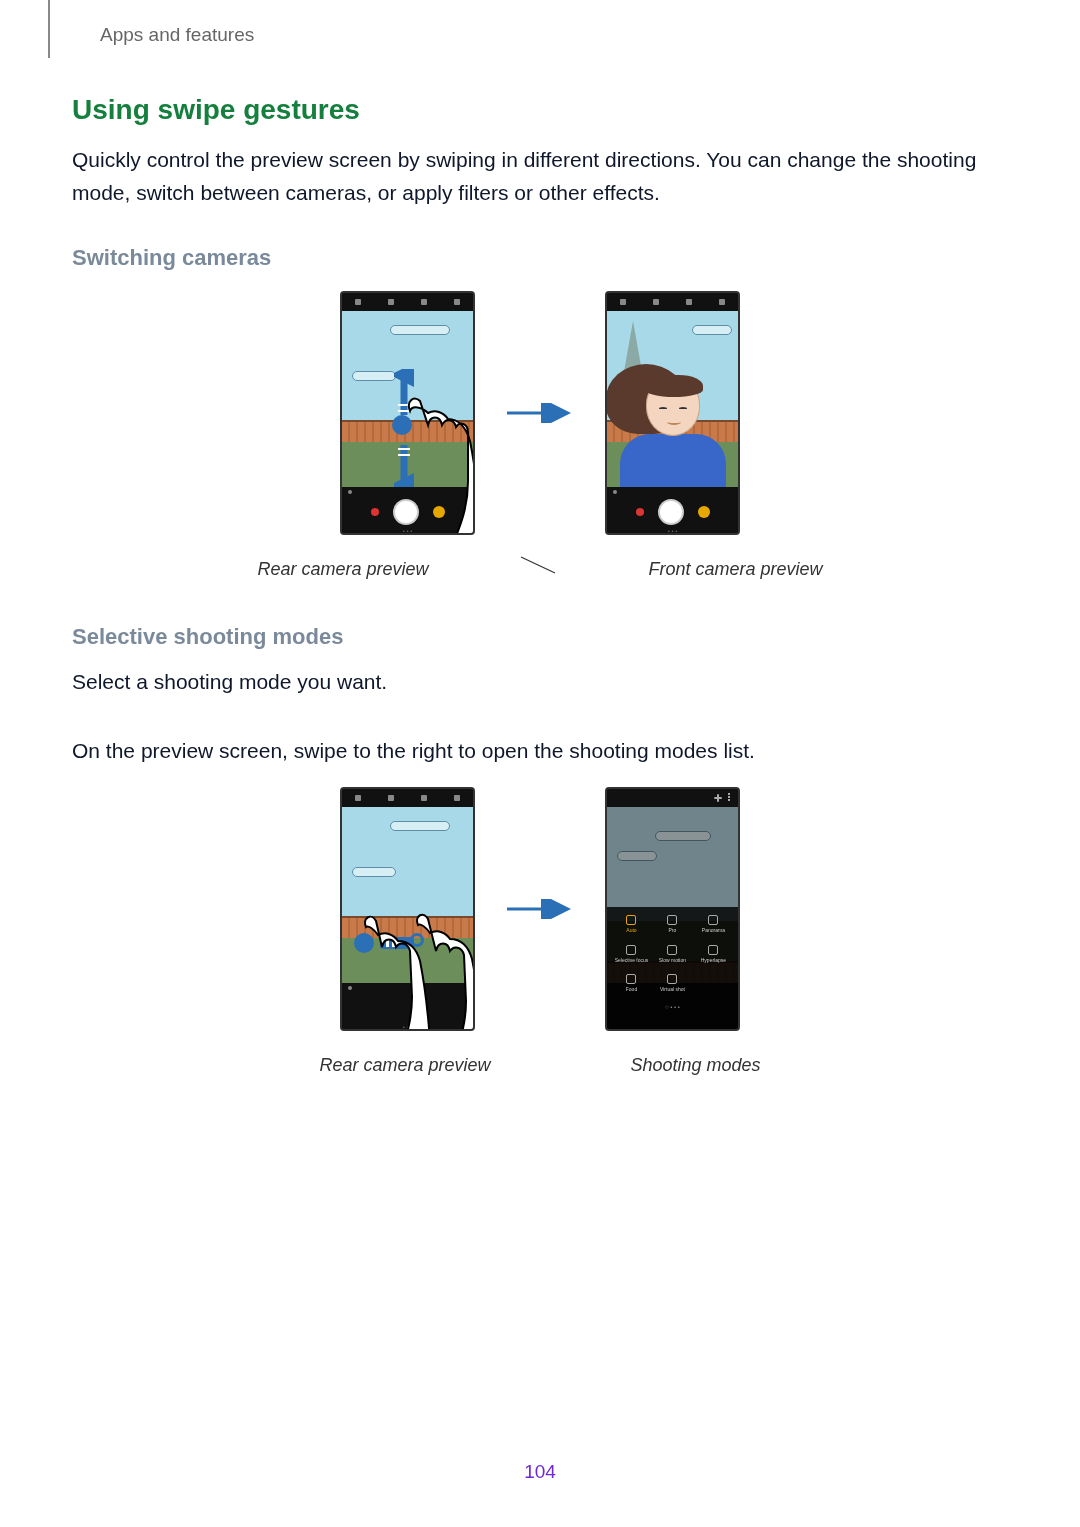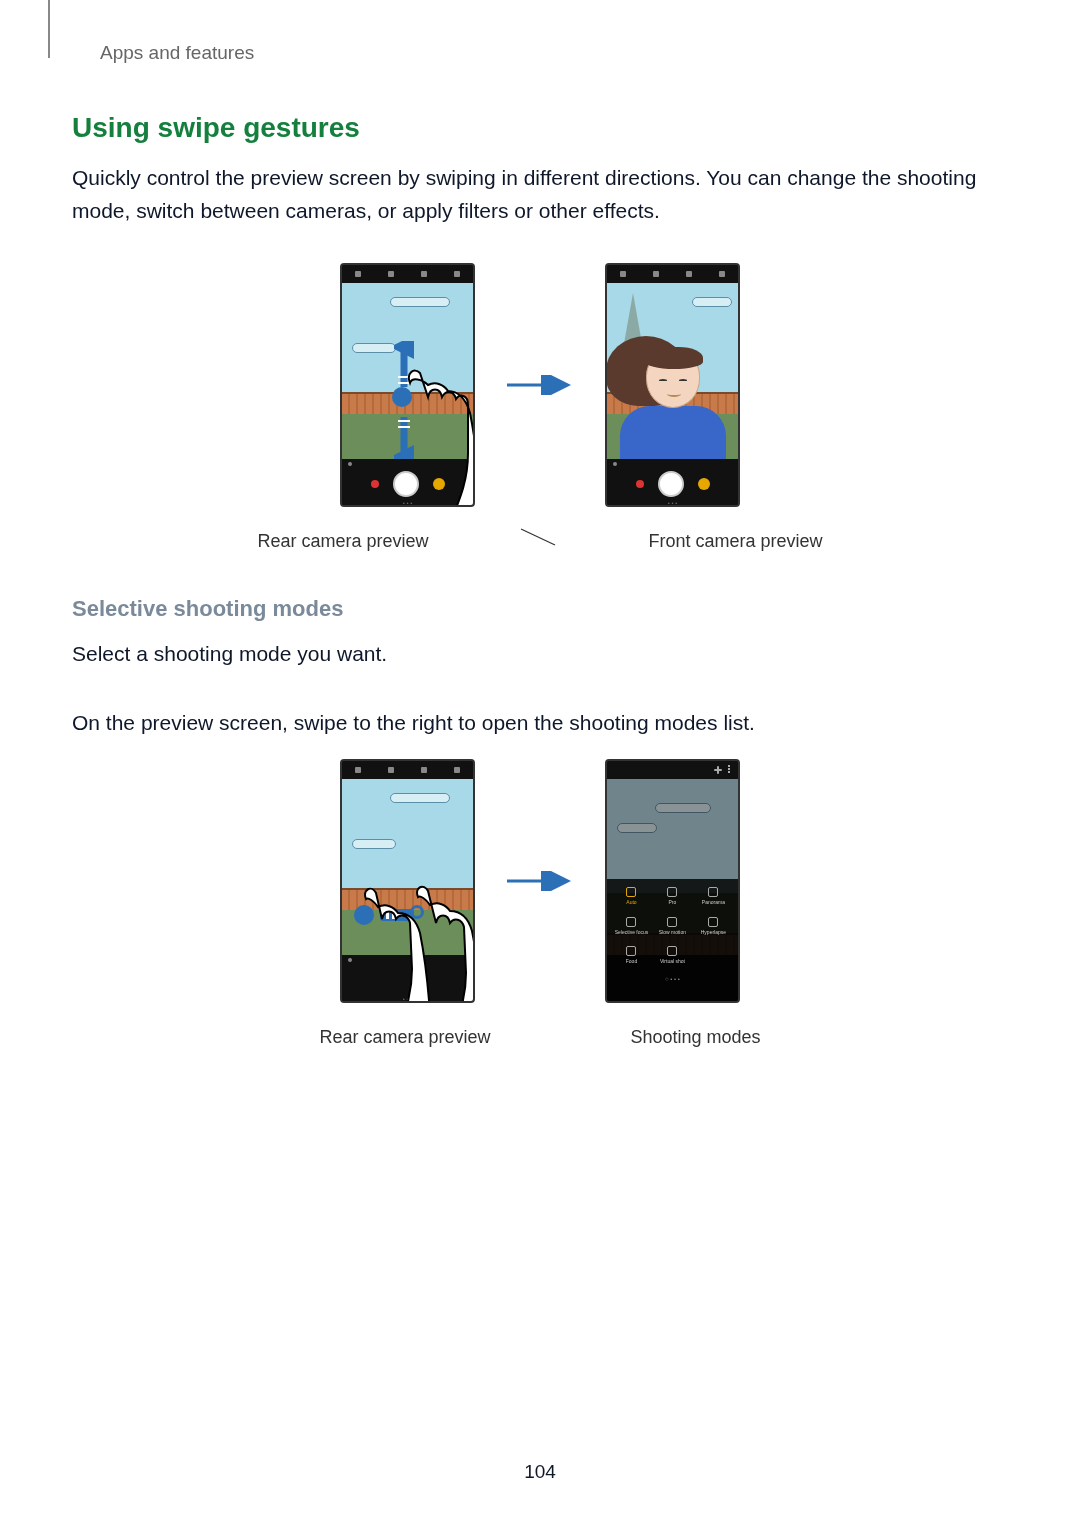--- a/index.html
+++ b/index.html
@@ -13,21 +13,21 @@
   }
   .side-line {
     position: absolute;
     left: 48px;
     top: 0;
     width: 2px;
     height: 58px;
     background: #888;
   }
   .content {
-    padding: 42px 72px 0 72px;
+    padding: 24px 72px 0 72px;
   }
   .breadcrumb {
     font-size: 19px;
     color: #666;
     margin-bottom: 48px;
     margin-left: 28px;
   }
   .h1 {
     font-size: 28px;
     font-weight: bold;
@@ -223,20 +223,21 @@
     background: #2b6fb7;
     border-radius: 50%;
   }
   
   .trans-arrow svg { display: block; }
   .fig-caption {
     font-size: 18px;
     color: #333;
     margin-top: 12px;
     text-align: center;
+    font-style: italic;
   }
   .caption-row {
     display: flex;
     justify-content: center;
     gap: 140px;
     margin-bottom: 44px;
   }
   .caption-row.first {
     gap: 90px;
   }
@@ -299,21 +300,21 @@
     left: 12px; top: 2px;
     width: 3px; height: 8px;
     background: #fff;
   }
   .page-num {
     position: absolute;
     bottom: 44px;
     left: 50%;
     transform: translateX(-50%);
     font-size: 19px;
-    color: #0f172a;
+    color: #6d28d9;
   }
   .hand-path {
     fill: #fff;
     stroke: #000;
     stroke-width: 2;
   }
   .modes-dots {
     width: 100%;
     text-align: center;
     color: #888;
@@ -325,20 +326,21 @@
 <body>
 
 <div class="side-line"></div>
 
 <div class="content">
   <div class="breadcrumb">Apps and features</div>
 
   <div class="h1">Using swipe gestures</div>
   <div class="body-text">Quickly control the preview screen by swiping in different directions. You can change the shooting mode, switch between cameras, or apply filters or other effects.</div>
 
+  <div class="h2">Switching cameras</div>
 
   <div class="figure-row">
 
     <div class="figure-block">
       <div class="phone">
         <div class="phone-top">
           <span></span>
             <span></span>
             <span></span>
             <span></span>

